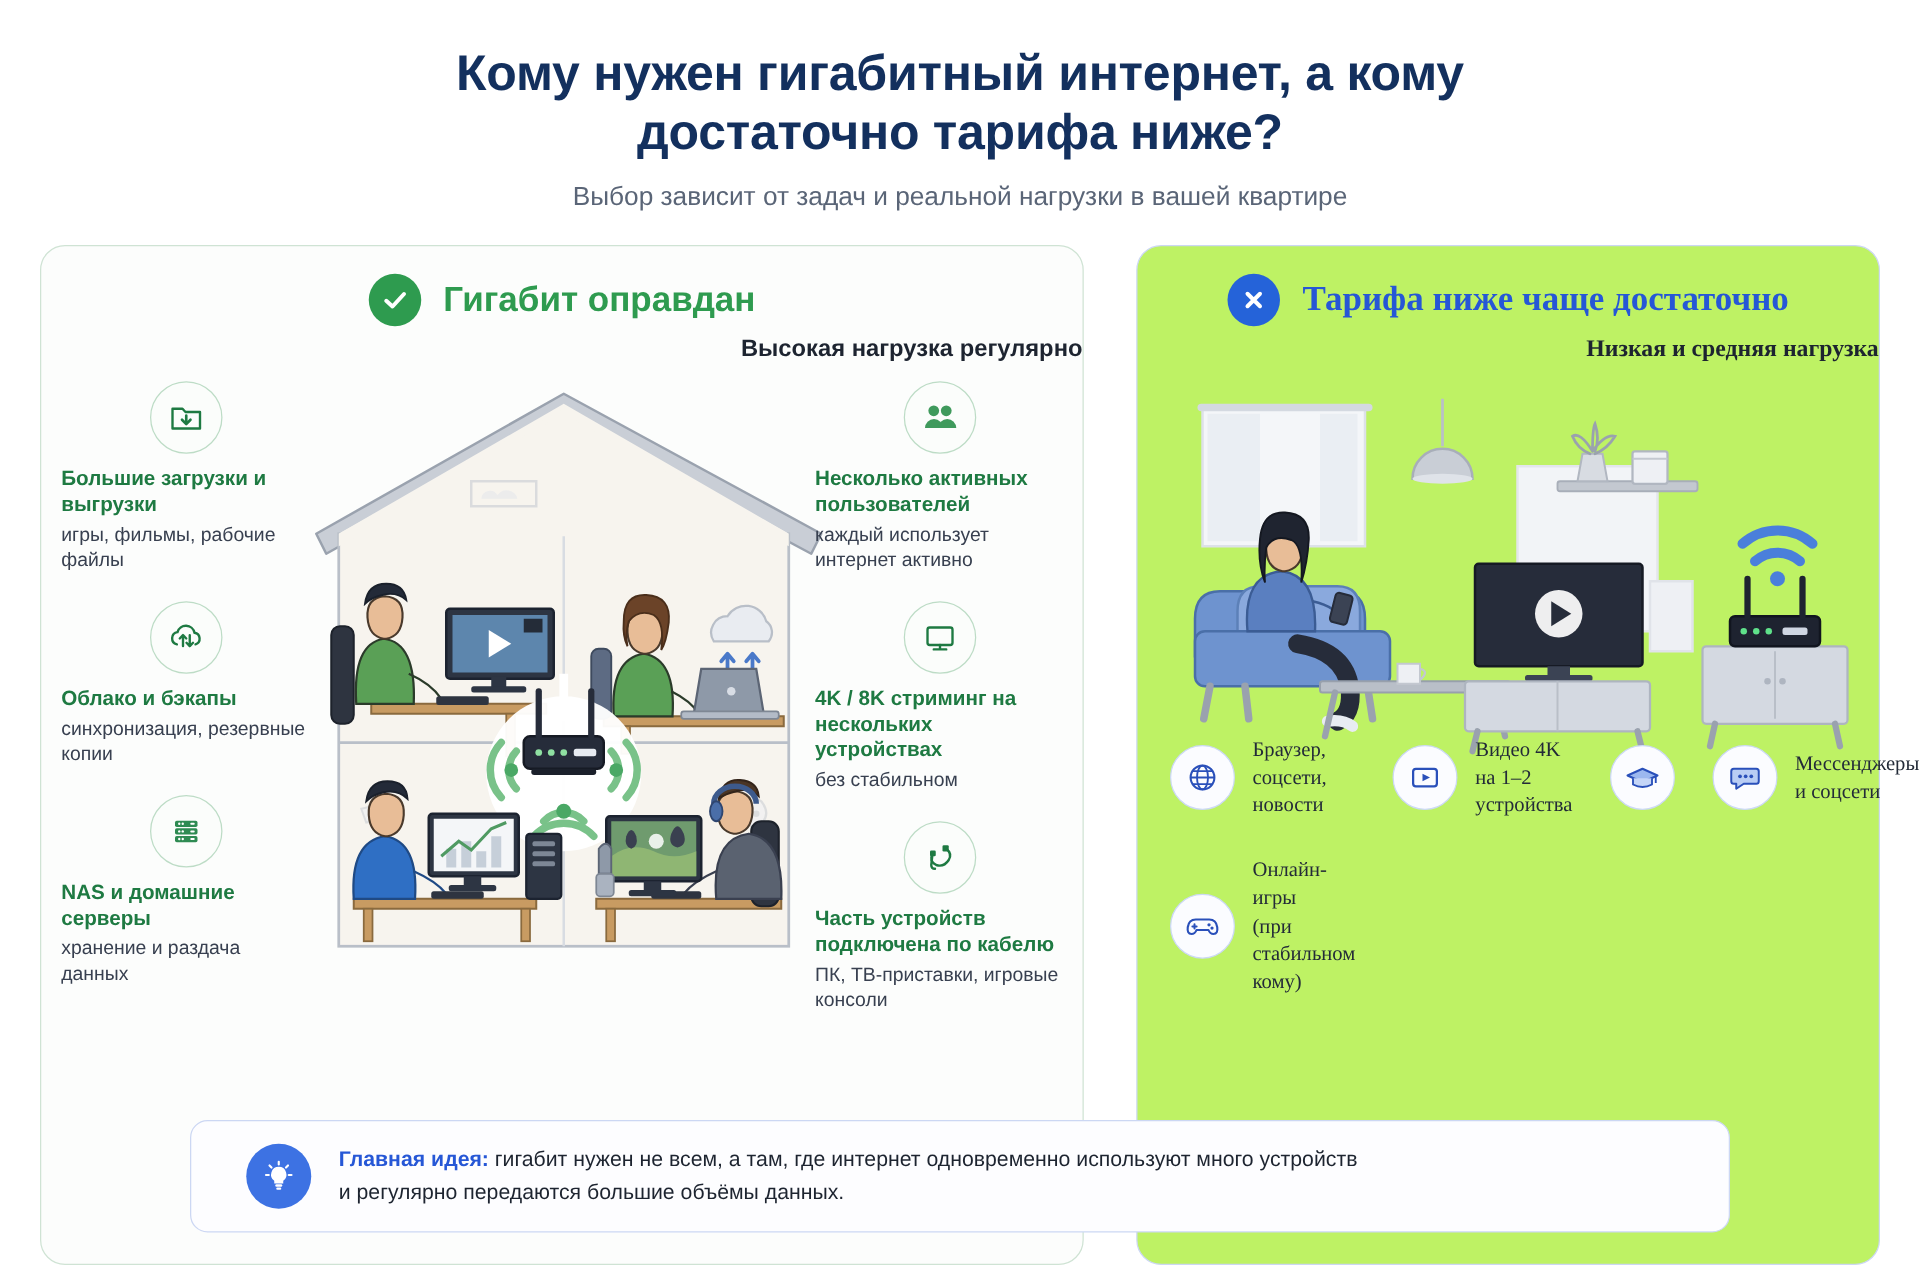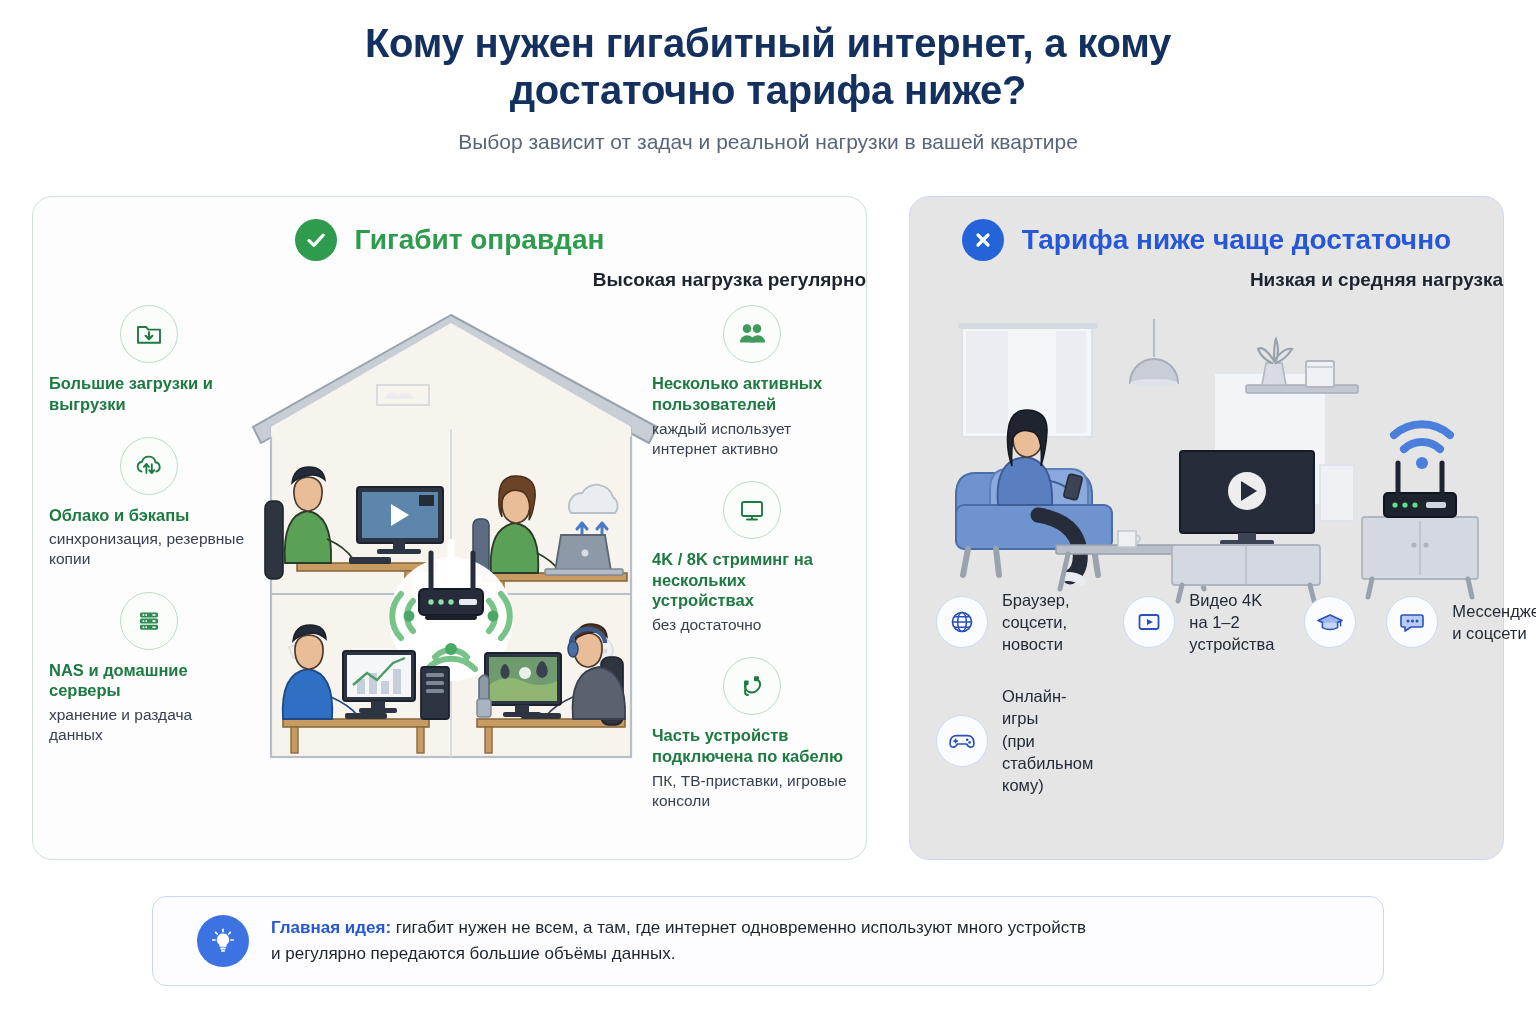--- a/index.html
+++ b/index.html
@@ -4,41 +4,41 @@
 <style>
   html,body{margin:0;padding:0;}
   body{
     width:1536px;height:1024px;
     background:#ffffff;
     font-family:"Liberation Sans","DejaVu Sans",sans-serif;
     overflow:hidden;
     position:relative;
   }
   
-  .header{ padding-top:20px; text-align:center; }
+  .header{ padding-top:36px; text-align:center; }
   .title{
     font-size:40px; font-weight:bold; color:#13305e;
     line-height:1.18; letter-spacing:-0.2px;
     max-width:1020px; margin:0 auto;
   }
   .subtitle{
     margin-top:16px; font-size:21px; color:#5a6577; font-weight:400;
   }
 
   
   .panels{
-    position:absolute; top:196px; left:32px; right:32px; height:664px;
+    position:absolute; top:196px; left:32px; right:32px; height:816px;
     display:flex; gap:42px;
   }
   .panel{
     border-radius:20px; background:#fdfefd; position:relative;
     box-sizing:border-box;
   }
   .panel-left{ width:835px; border:1.5px solid #cfe3d4; background:#fcfdfc;}
-  .panel-right{ flex:1; border:1.5px solid #ccd7f3; background:#e5e5e5;}
+  .panel-right{ flex:1; border:1.5px solid #ccd7f3; background:#bef264;font-family:Liberation Serif, serif;}
 
   .panel-head{
     display:flex; align-items:center; justify-content:center;
     gap:18px; padding-top:22px;
   }
   .badge{
     width:42px;height:42px;border-radius:50%;
     display:flex;align-items:center;justify-content:center;flex:none;
   }
   .badge-ok{ background:#2e9b4f; }
@@ -133,20 +133,21 @@
       <div class="col col-left">
 
         <div class="feature">
           <div class="f-ico">
             <svg width="30" height="30" viewBox="0 0 30 30">
               <path d="M4 8 h8 l2.4 2.6 H26 v13.2 H4 Z" fill="none" stroke="#1e7a42" stroke-width="1.9" stroke-linejoin="round"></path>
               <path d="M15 13.4 v6.6 M11.6 16.8 L15 20.3 L18.4 16.8" fill="none" stroke="#1e7a42" stroke-width="2.1" stroke-linecap="round" stroke-linejoin="round"></path>
             </svg>
           </div>
           <div class="f-title">Большие загрузки и выгрузки</div>
+          <div class="f-sub">игры, фильмы, рабочие файлы</div>
         </div>
 
         <div class="feature" style="margin-top:22px;">
           <div class="f-ico">
             <svg width="32" height="30" viewBox="0 0 32 30">
               <path d="M8.5 20.5 A5 5 0 0 1 9 10.7 A7 7 0 0 1 22.6 11.2 A4.8 4.8 0 0 1 23.4 20.5" fill="none" stroke="#1e7a42" stroke-width="1.9" stroke-linecap="round"></path>
               <path d="M13.4 21.8 V13.2 M10.8 15.8 L13.4 13 L16 15.8" fill="none" stroke="#1e7a42" stroke-width="1.9" stroke-linecap="round" stroke-linejoin="round"></path>
               <path d="M18.8 13.2 V21.8 M16.2 19.2 L18.8 22 L21.4 19.2" fill="none" stroke="#1e7a42" stroke-width="1.9" stroke-linecap="round" stroke-linejoin="round"></path>
             </svg>
           </div>
@@ -335,21 +336,21 @@
         </div>
 
         <div class="feature" style="margin-top:22px;">
           <div class="f-ico">
             <svg width="30" height="30" viewBox="0 0 30 30">
               <rect x="5" y="7" width="20" height="14" rx="1.8" fill="none" stroke="#1e7a42" stroke-width="1.9"></rect>
               <path d="M15 21 v3 M10 24.5 h10" fill="none" stroke="#1e7a42" stroke-width="1.9" stroke-linecap="round"></path>
             </svg>
           </div>
           <div class="f-title">4K / 8K стриминг на нескольких устройствах</div>
-          <div class="f-sub">без достаточно</div>
+          <div class="f-sub">без стабильном</div>
         </div>
 
         <div class="feature" style="margin-top:22px;">
           <div class="f-ico">
             <svg width="30" height="30" viewBox="0 0 30 30">
               <path d="M20 8 q5 4 2 9 q-4 6 -10 4 q-6 -3 -3 -9" fill="none" stroke="#1e7a42" stroke-width="1.9" stroke-linecap="round"></path>
               <path d="M9 12 l-1 9 q0 3 3 3" fill="none" stroke="#1e7a42" stroke-width="1.9" stroke-linecap="round"></path>
               <rect x="17" y="5.2" width="5" height="5" rx="1" fill="#1e7a42"></rect>
               <rect x="7" y="9.4" width="4.6" height="4.6" rx="1" fill="#1e7a42"></rect>
             </svg>

